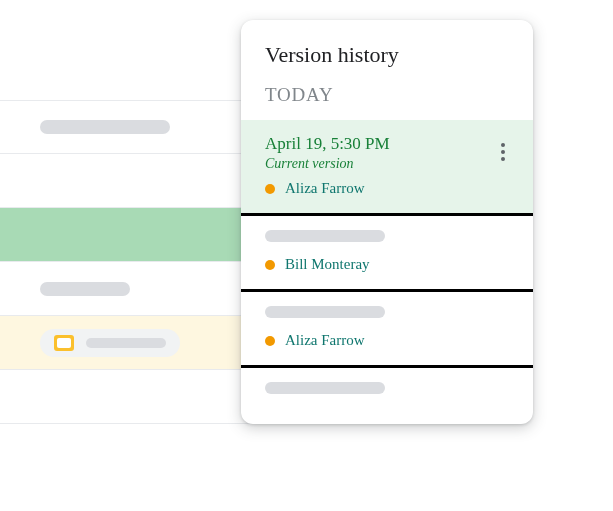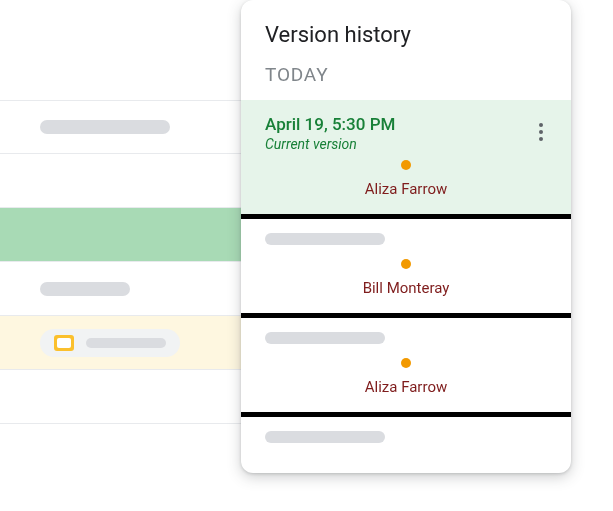--- a/index.html
+++ b/index.html
@@ -69,42 +69,43 @@
       flex: 1;
       height: 10px;
       background: #dadce0;
       border-radius: 5px;
     }
     
     
     .panel {
       position: absolute;
       left: 241px;
-      top: 0;
-      width: 330px;
+      top: 20px;
+      width: 292px;
       background: #fff;
       border-radius: 12px;
       box-shadow: 0 1px 3px rgba(60,64,67,.2), 0 4px 14px rgba(60,64,67,.25);
       overflow: hidden;
+      font-family: Liberation Serif, serif;
     }
     .panel-title {
       font-size: 22px;
       font-weight: 400;
       color: #202124;
       padding: 22px 24px 10px;
     }
     .section-label {
       font-size: 19px;
       letter-spacing: 0.8px;
       color: #80868b;
       padding: 6px 24px 14px;
     }
     .version-item {
       padding: 14px 24px 16px;
-      border-bottom: 5px solid #000000;
+      border-bottom: 3px solid #000000;
       position: relative;
     }
     .version-item.active {
       background: #e6f4ea;
     }
     .version-date {
       font-size: 17px;
       font-weight: 500;
       color: #188038;
       margin-bottom: 2px;
@@ -113,23 +114,22 @@
       font-size: 14px;
       font-style: italic;
       color: #188038;
       margin-bottom: 8px;
     }
     .version-editor {
       display: flex;
       align-items: center;
       gap: 10px;
       font-size: 15px;
-      color: #7f1d1d;
+      color: #0f766e;
       margin-top: 6px;
-      flex-direction: column;
     }
     .dot {
       width: 10px;
       height: 10px;
       border-radius: 50%;
       background: #f29900;
       flex-shrink: 0;
     }
     .more-btn {
       position: absolute;

